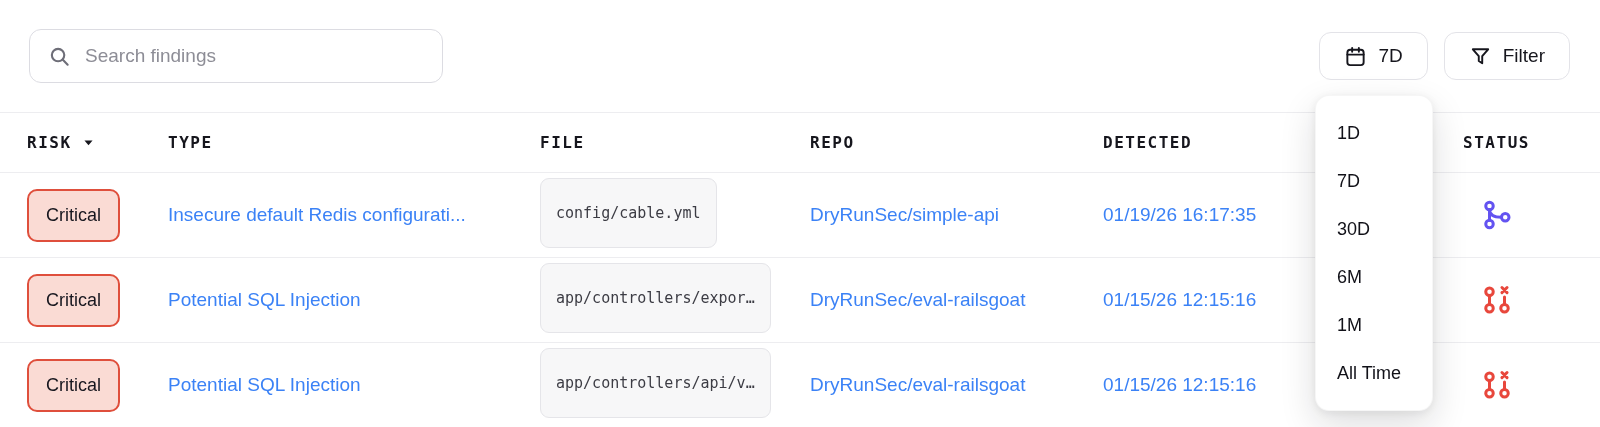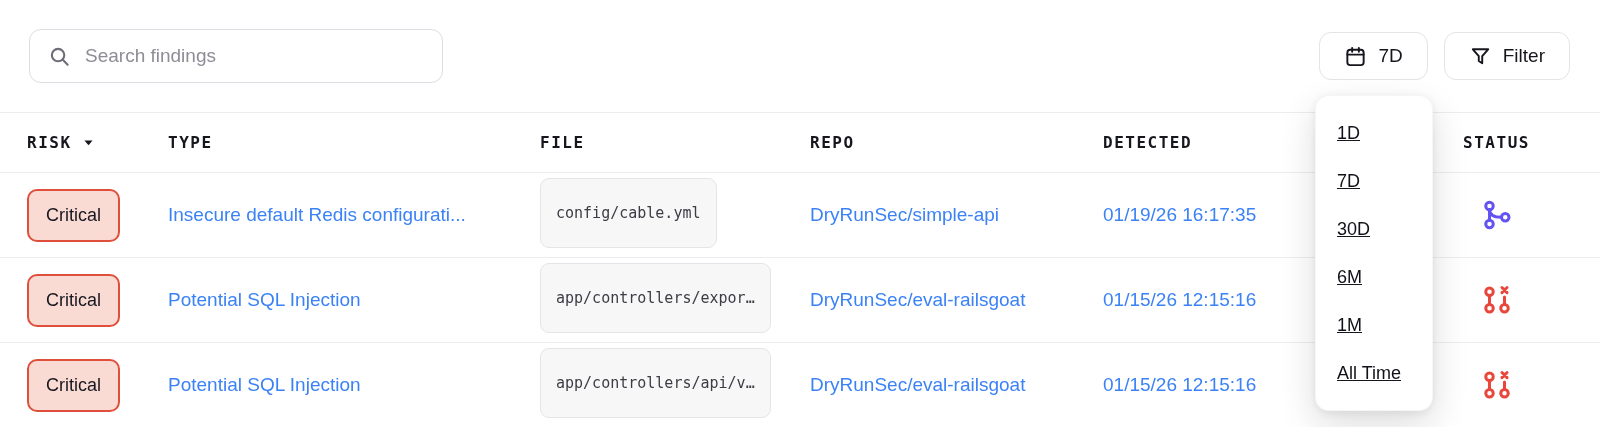--- a/index.html
+++ b/index.html
@@ -68,21 +68,21 @@
   }
   .cell-status { justify-self:center; display:flex; align-items:center; }
   .status-purple { color:#6353f1; }
   .status-red { color:#e8473c; }
 
   
   .dropdown {
     position:absolute; top:95px; right:167px; width:118px;
     background:#fff; border-radius:14px; z-index:10;
     box-shadow:0 14px 36px rgba(22,22,29,0.14), 0 2px 8px rgba(22,22,29,0.07);
-    padding:13px 0; border:1px solid rgba(22,22,29,0.04);text-decoration:underline;
+    padding:13px 0; border:1px solid rgba(22,22,29,0.04);
   }
   .dropdown-item {
     height:48px; display:flex; align-items:center; padding-left:21px;
     font-size:18px; color:#111118; cursor:pointer;
   }
 </style>
 </head>
 <body>
 
 <div class="page">

